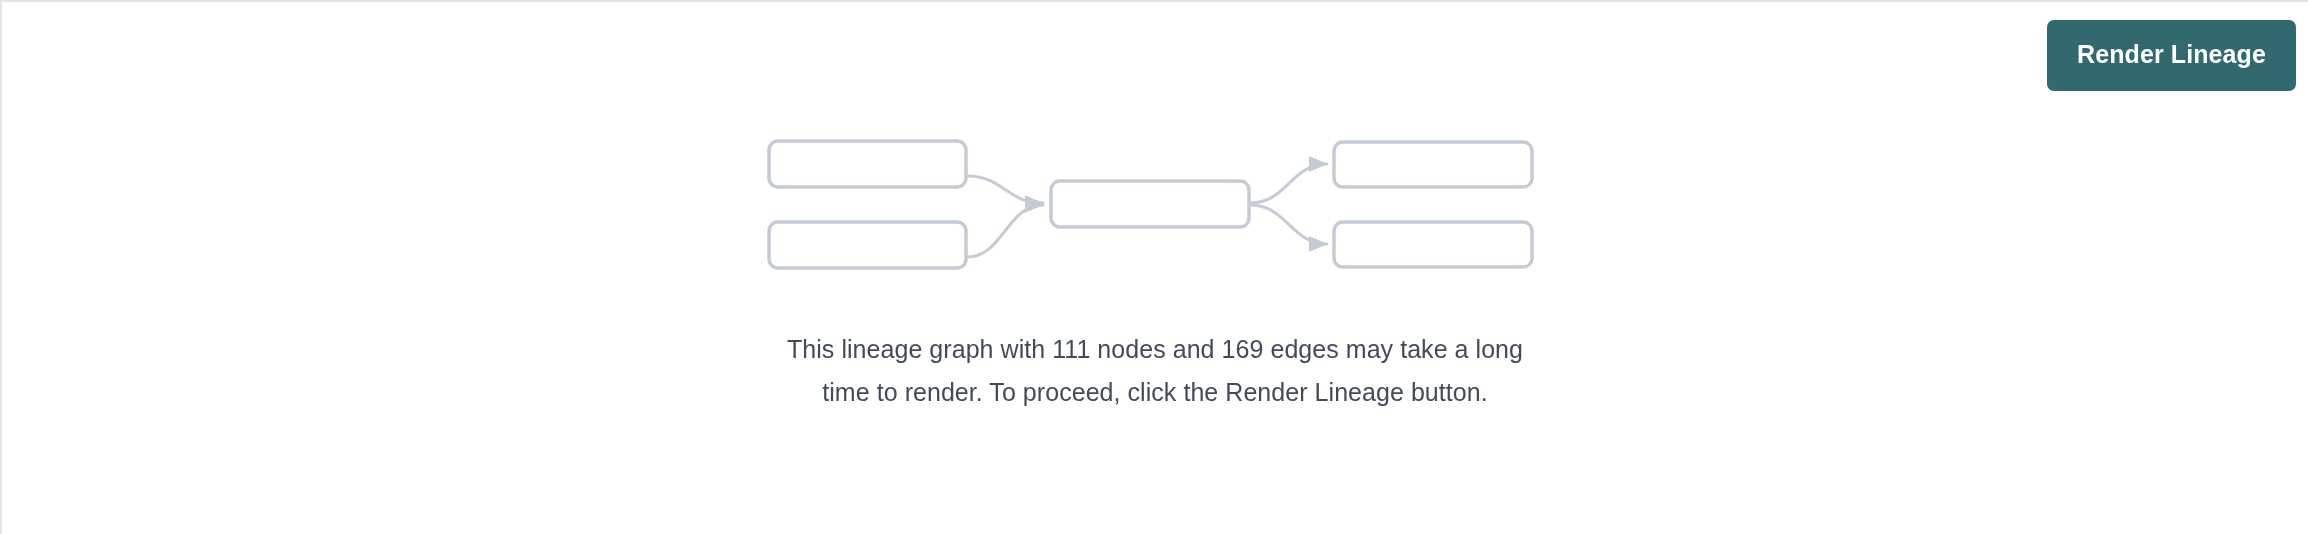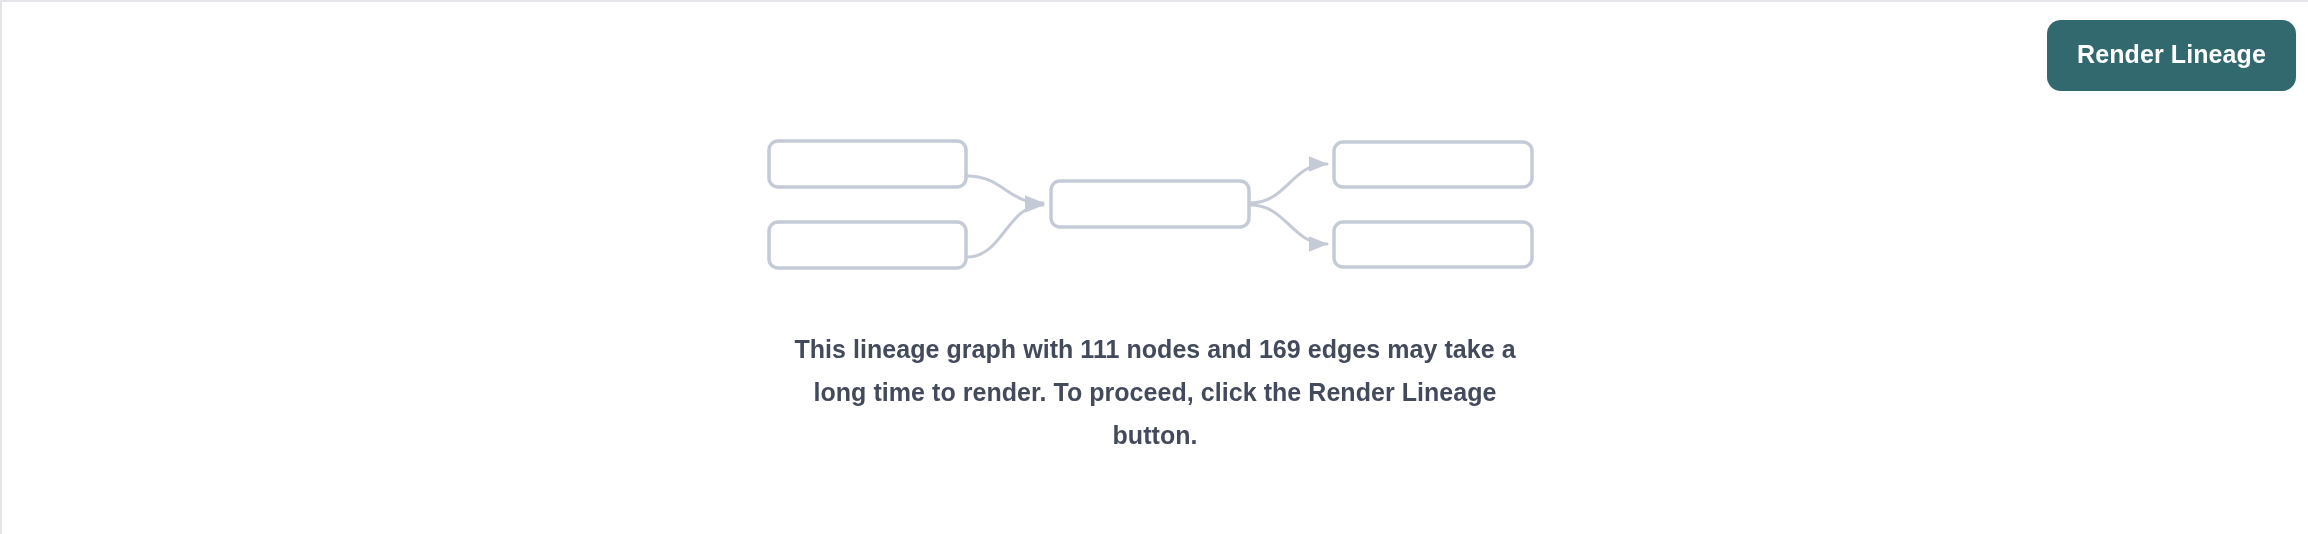--- a/index.html
+++ b/index.html
@@ -38,21 +38,21 @@
     border: none;
     outline: none;
     background: #31696f;
     color: #ffffff;
     font-family: "Liberation Sans", sans-serif;
     font-size: 25px;
     font-weight: bold;
     letter-spacing: 0.1px;
     line-height: 1;
     padding: 22px 30px 24px 30px;
-    border-radius: 14px;
+    border-radius: 7px;
     cursor: pointer;
     white-space: nowrap;
   }
 
   
   .empty-state {
     position: absolute;
     left: 0;
     top: 0;
     width: 100%;
@@ -71,21 +71,21 @@
     display: block;
   }
 
   .message {
     margin-top: 48px;
     width: 768px;
     text-align: center;
     color: #434a5b;
     font-family: "Liberation Sans", sans-serif;
     font-size: 25px;
-    font-weight: bold;
+    font-weight: normal;
     line-height: 43px;
     letter-spacing: 0.05px;
   }
 </style>
 </head>
 <body>
 
 <div class="screen">
 
   <div class="toolbar">

